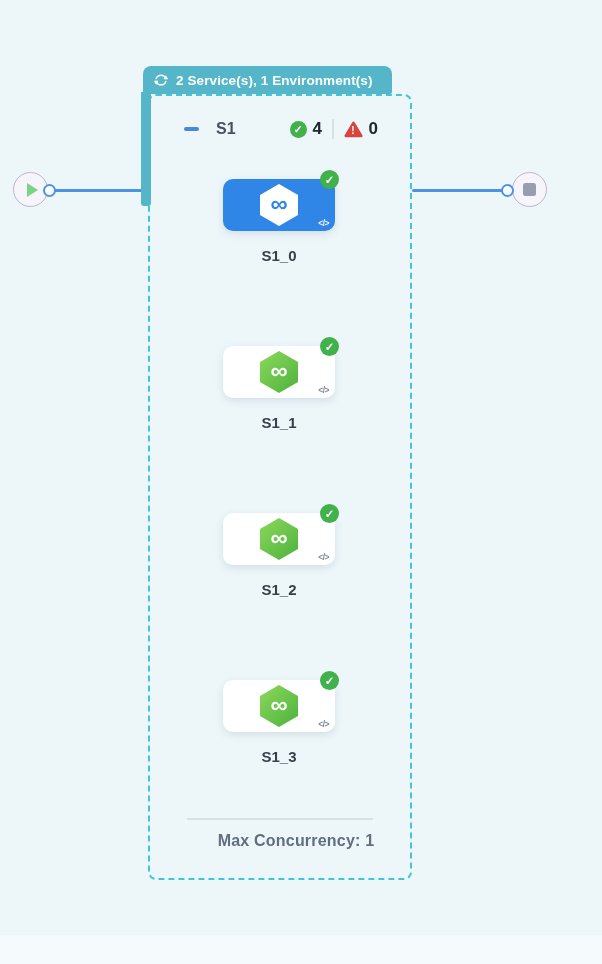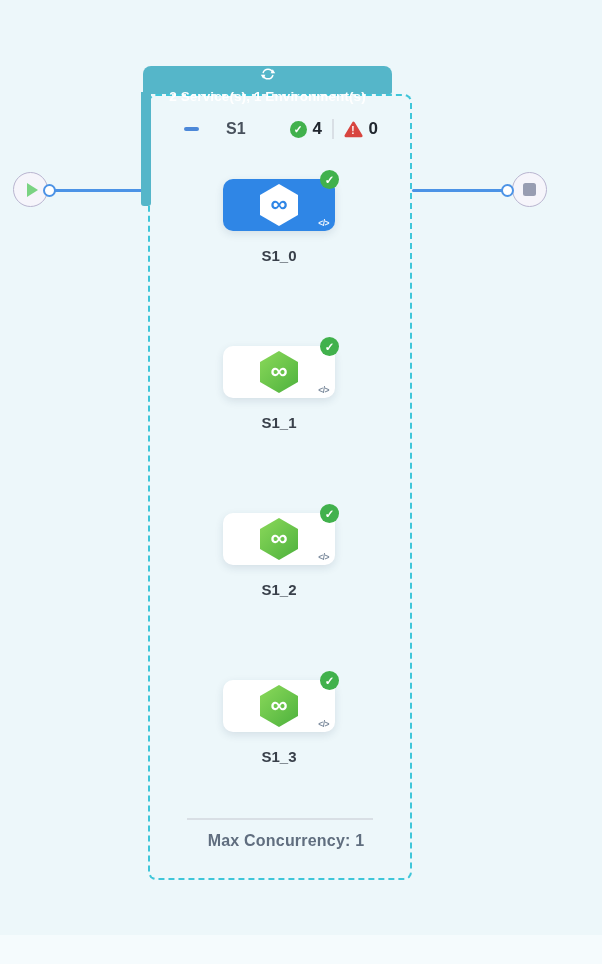--- a/index.html
+++ b/index.html
@@ -50,33 +50,33 @@
   .stage-container {
     position: absolute; left: 148px; top: 94px; width: 264px; height: 786px;
     border: 2px dashed var(--dashed-border); border-radius: 8px;
     z-index: 2;
   }
   .stage-header-badge {
     position: absolute; left: 143px; top: 66px; width: 249px; height: 28px;
     background: var(--teal); border-radius: 8px 8px 2px 0;
     display: flex; align-items: center; gap: 7px; padding: 0 10px;
     color: #ffffff; font-size: 13.5px; font-weight: 700; letter-spacing: 0.1px;
-    z-index: 5; cursor: pointer; flex-direction: column;
+    z-index: 5; cursor: pointer;
   }
   .stage-left-strip {
     position: absolute; left: 141px; top: 92px; width: 10px; height: 114px;
     background: var(--teal); border-radius: 0 0 3px 3px; z-index: 3;
   }
 
   
   .stage-row {
     position: absolute; left: 184px; top: 116px; width: 194px; height: 26px;
     display: flex; align-items: center; justify-content: space-between; z-index: 5;
   }
-  .stage-row-left { display: flex; align-items: center; gap: 27px; text-align: right; }
+  .stage-row-left { display: flex; align-items: center; gap: 17px; text-align: right; }
   .collapse-dash { width: 15px; height: 4px; border-radius: 2px; background: var(--collapse-blue); cursor: pointer; }
   .stage-name { font-size: 16px; font-weight: 600; color: var(--text-slate); }
   .stage-row-right { display: flex; align-items: center; gap: 6px; }
   .mini-check {
     width: 17px; height: 17px; border-radius: 50%; background: var(--success-green);
     color: #fff; font-size: 10.5px; font-weight: 700;
     display: flex; align-items: center; justify-content: center;
   }
   .count-num { font-size: 17px; font-weight: 700; color: var(--text-dark); }
   .count-divider { width: 1.5px; height: 20px; background: var(--divider); margin: 0 4px; }
@@ -123,21 +123,21 @@
     margin-top: 16px; text-align: center;
     font-size: 15px; font-weight: 700; color: var(--text-label);
   }
 
   
   .footer-divider {
     position: absolute; left: 187px; top: 818px; width: 186px; height: 1.5px;
     background: var(--divider); z-index: 5;
   }
   .max-concurrency {
-    position: absolute; left: 154px; top: 832px; width: 264px; text-align: center;
+    position: absolute; left: 164px; top: 832px; width: 264px; text-align: center;
     font-size: 16px; font-weight: 700; color: var(--footer-text);
     letter-spacing: 0.2px; z-index: 5;
   }
 </style>
 </head>
 <body>
 
 <div class="canvas">
   <div class="canvas-bottom-strip"></div>
 

